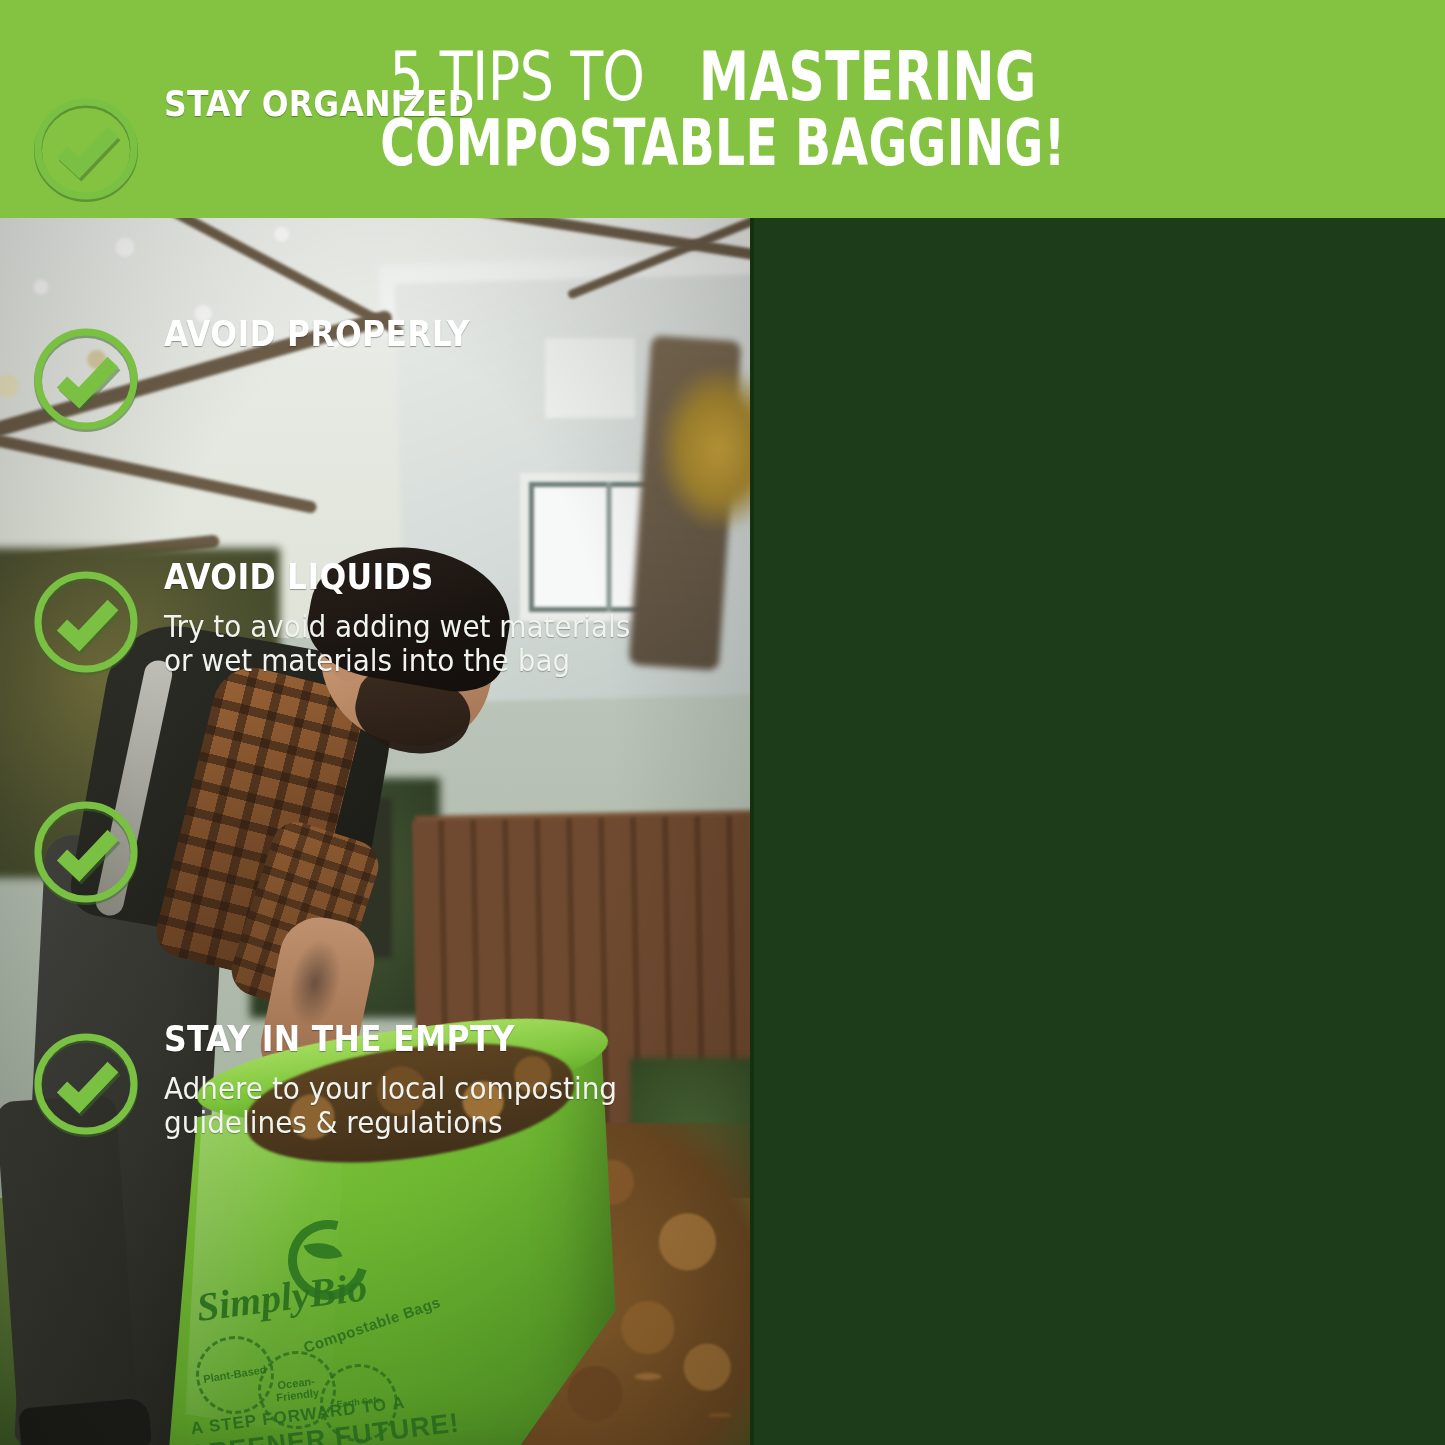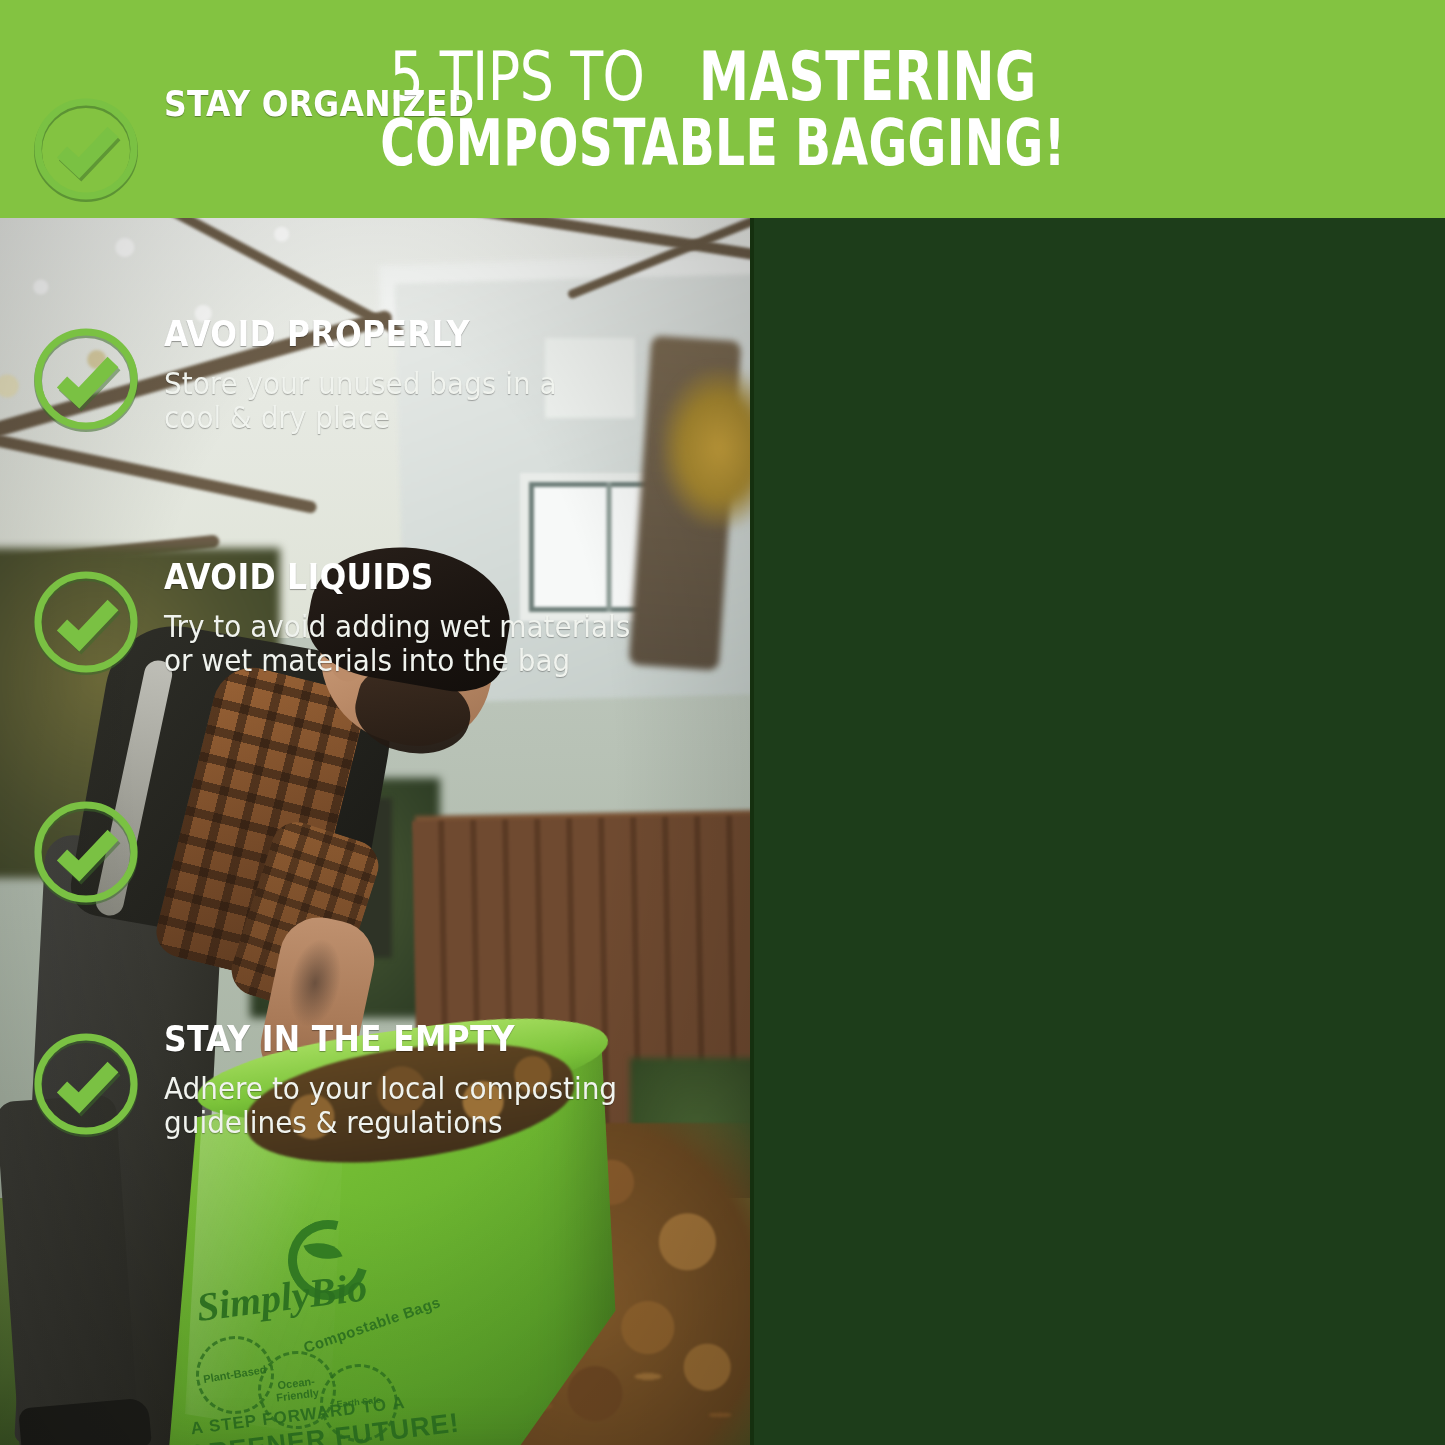--- a/index.html
+++ b/index.html
@@ -483,22 +483,20 @@
     <div class="check-wrap">
       <svg class="check-ring" viewBox="0 0 108 108">
         <ellipse cx="54" cy="55" rx="48" ry="47" fill="none" stroke="#3c6b2a" stroke-width="8" opacity="0.55"></ellipse>
         <ellipse cx="54" cy="53" rx="48" ry="47" fill="none" stroke="#7ac143" stroke-width="7"></ellipse>
         <path d="M30 56 L47 72 L81 36" fill="none" stroke="#3c6b2a" stroke-width="15" stroke-linecap="butt" stroke-linejoin="miter" opacity="0.5" transform="translate(2,3)"></path>
         <path d="M30 56 L47 72 L81 36" fill="none" stroke="#7ac143" stroke-width="15" stroke-linecap="butt" stroke-linejoin="miter"></path>
       </svg>
     </div>
     <div class="tip-text">
       <div class="tip-head">AVOID PROPERLY</div>
-      <div class="tip-body">Store your unused bags in a
-cool &amp; dry place</div>
     </div>
   </div>
 
   <div class="tip tip3">
     <div class="check-wrap">
       <svg class="check-ring" viewBox="0 0 108 108">
         <ellipse cx="54" cy="55" rx="48" ry="47" fill="none" stroke="#3c6b2a" stroke-width="8" opacity="0.55"></ellipse>
         <ellipse cx="54" cy="53" rx="48" ry="47" fill="none" stroke="#7ac143" stroke-width="7"></ellipse>
         <path d="M30 56 L47 72 L81 36" fill="none" stroke="#3c6b2a" stroke-width="15" stroke-linecap="butt" stroke-linejoin="miter" opacity="0.5" transform="translate(2,3)"></path>
         <path d="M30 56 L47 72 L81 36" fill="none" stroke="#7ac143" stroke-width="15" stroke-linecap="butt" stroke-linejoin="miter"></path>

